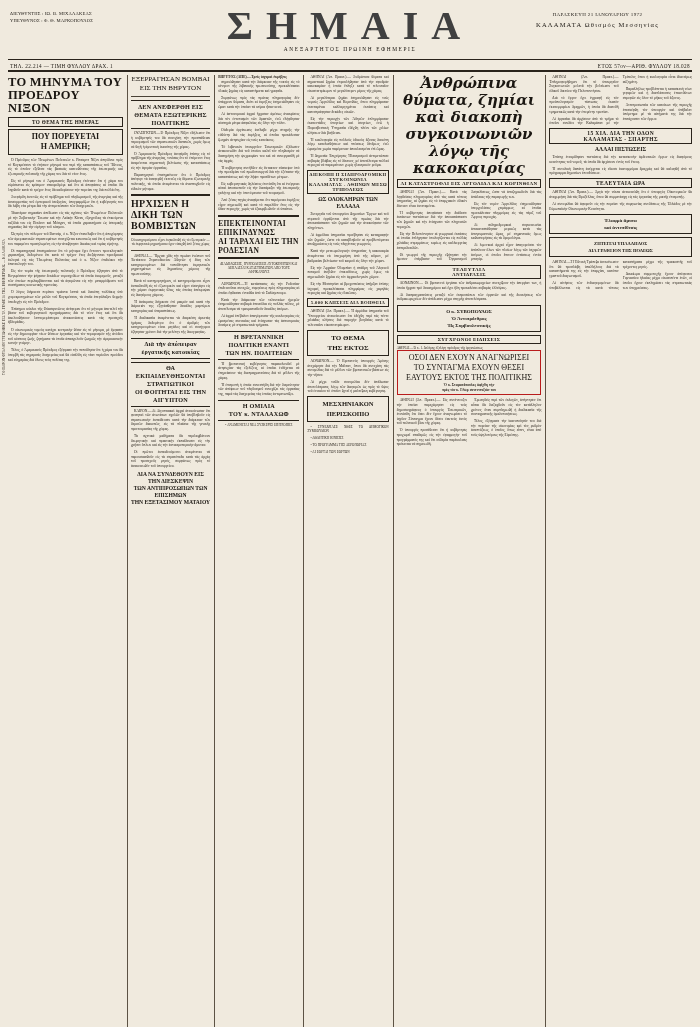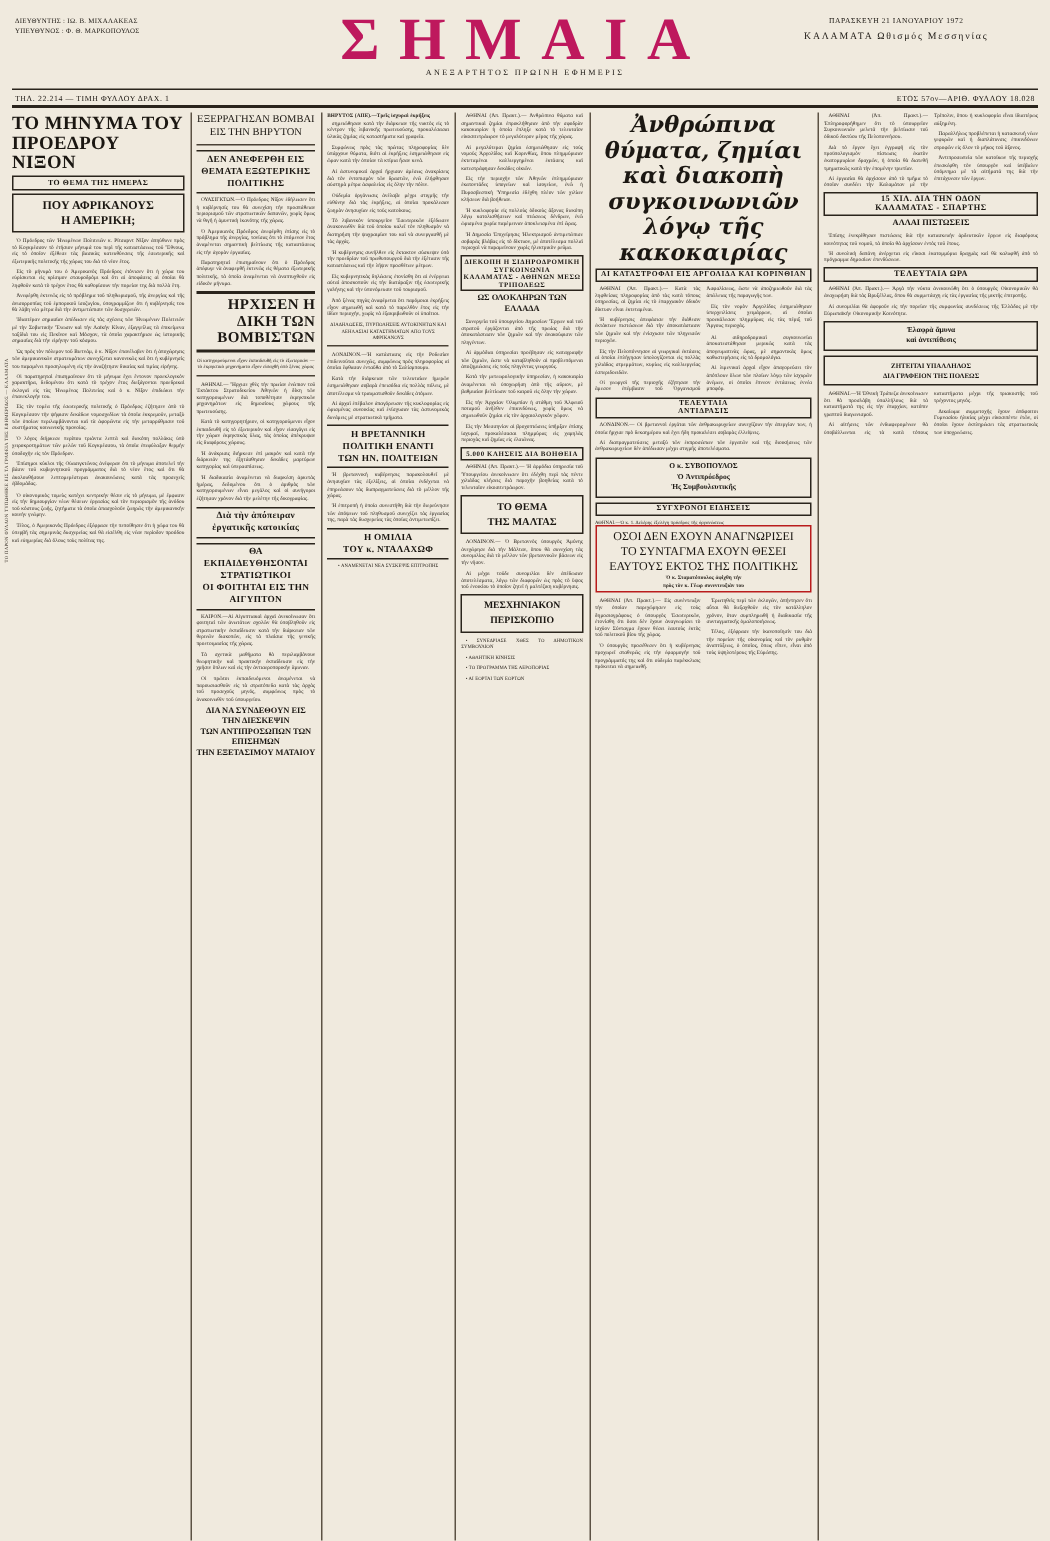--- a/index.html
+++ b/index.html
@@ -37,21 +37,21 @@
   .mast-left div { white-space: nowrap; }
   .mast-title {
     position: absolute;
     left: 0; right: 0; top: 0;
     text-align: center;
     font-family: "Liberation Serif", serif;
     font-size: 40px;
     font-weight: bold;
     letter-spacing: 13px;
     line-height: 40px;
-    color: #be185d;
+    color: #404040;
   }
   .mast-sub {
     position: absolute;
     left: 0; right: 0; top: 40px;
     text-align: center;
     font-size: 5.4px;
     letter-spacing: 1.6px;
   }
   .mast-right {
     position: absolute;
@@ -147,21 +147,21 @@
   .hr { border: 0; border-top: 1px solid #4a4236; margin: 3px 0; }
   .boxed {
     border: 1px solid #b91c1c;
     padding: 2px 3px;
     margin-bottom: 3px;
   }
   .banner {
     border-top: 2px solid #2a241c;
     border-bottom: 2px solid #2a241c;
     padding: 2px 0;
-    text-align: right;
+    text-align: left;
     font-size: 10px;
     font-weight: bold;
     line-height: 11px;
     letter-spacing: .3px;
     margin: 3px 0;
   }
   .vertnote {
     position: absolute;
     left: -6px;
     top: 300px;
@@ -214,21 +214,21 @@
   <div class="mast-bar">
     <span>ΤΗΛ. 22.214 — ΤΙΜΗ ΦΥΛΛΟΥ ΔΡΑΧ. 1</span>
     <span>ΕΤΟΣ  57ον—ΑΡΙΘ. ΦΥΛΛΟΥ 18.028</span>
   </div>
 
   <div class="cols">
 
     <div class="col c1">
       <div class="hl1">ΤΟ ΜΗΝΥΜΑ ΤΟΥ ΠΡΟΕΔΡΟΥ ΝΙΞΟΝ</div>
       <div class="label-strip">ΤΟ ΘΕΜΑ ΤΗΣ ΗΜΕΡΑΣ</div>
-      <div class="hl-box" style="white-space:pre-line">ΠΟΥ ΑΦΡΙΚΑΝΟΥΣ
+      <div class="hl-box" style="white-space:pre-line">ΠΟΥ ΠΟΡΕΥΕΤΑΙ
 Η ΑΜΕΡΙΚΗ;</div>
       <div class="body">
         <p>Ὁ Πρόεδρος τῶν Ἡνωμένων Πολιτειῶν κ. Ρίτσαρντ Νίξον ἀπηύθυνε πρὸς τὸ Κογκρέσσον τὸ ἐτήσιον μήνυμά του περὶ τῆς καταστάσεως τοῦ Ἔθνους, εἰς τὸ ὁποῖον ἐξέθεσε τὰς βασικὰς κατευθύνσεις τῆς ἐσωτερικῆς καὶ ἐξωτερικῆς πολιτικῆς τῆς χώρας του διὰ τὸ νέον ἔτος.</p>
         <p>Εἰς τὸ μήνυμά του ὁ Ἀμερικανὸς Πρόεδρος ἐτόνισεν ὅτι ἡ χώρα του εὑρίσκεται εἰς κρίσιμον σταυροδρόμι καὶ ὅτι αἱ ἀποφάσεις αἱ ὁποῖαι θὰ ληφθοῦν κατὰ τὸ τρέχον ἔτος θὰ καθορίσουν τὴν πορείαν της διὰ πολλὰ ἔτη.</p>
         <p>Ἀνεφέρθη ἐκτενῶς εἰς τὸ πρόβλημα τοῦ πληθωρισμοῦ, τῆς ἀνεργίας καὶ τῆς ἀνισορροπίας τοῦ ἐμπορικοῦ ἰσοζυγίου, ὑπογραμμίζων ὅτι ἡ κυβέρνησίς του θὰ λάβη νέα μέτρα διὰ τὴν ἀντιμετώπισιν τῶν δυσχερειῶν.</p>
         <p>Ἰδιαιτέραν σημασίαν ἀπέδωσεν εἰς τὰς σχέσεις τῶν Ἡνωμένων Πολιτειῶν μὲ τὴν Σοβιετικὴν Ἕνωσιν καὶ τὴν Λαϊκὴν Κίναν, ἐξαγγείλας τὰ ἐπικείμενα ταξίδιά του εἰς Πεκῖνον καὶ Μόσχαν, τὰ ὁποῖα χαρακτήρισε ὡς ἱστορικῆς σημασίας διὰ τὴν εἰρήνην τοῦ κόσμου.</p>
         <p>Ὡς πρὸς τὸν πόλεμον τοῦ Βιετνάμ, ὁ κ. Νίξον ἐπανέλαβεν ὅτι ἡ ἀποχώρησις τῶν ἀμερικανικῶν στρατευμάτων συνεχίζεται κανονικῶς καὶ ὅτι ἡ κυβέρνησίς του παραμένει προσηλωμένη εἰς τὴν ἀναζήτησιν δικαίας καὶ τιμίας εἰρήνης.</p>
         <p>Οἱ παρατηρηταὶ ἐπισημαίνουν ὅτι τὸ μήνυμα ἔχει ἔντονον προεκλογικὸν χαρακτῆρα, δεδομένου ὅτι κατὰ τὸ τρέχον ἔτος διεξάγονται προεδρικαὶ ἐκλογαὶ εἰς τὰς Ἡνωμένας Πολιτείας καὶ ὁ κ. Νίξον ἐπιδιώκει τὴν ἐπανεκλογήν του.</p>
         <p>Εἰς τὸν τομέα τῆς ἐσωτερικῆς πολιτικῆς ὁ Πρόεδρος ἐζήτησεν ἀπὸ τὸ Κογκρέσσον τὴν ψήφισιν δεκάδων νομοσχεδίων τὰ ὁποῖα ἐκκρεμοῦν, μεταξὺ τῶν ὁποίων περιλαμβάνονται καὶ τὰ ἀφορῶντα εἰς τὴν μεταρρύθμισιν τοῦ συστήματος κοινωνικῆς προνοίας.</p>
         <p>Ὁ λόγος διήρκεσε περίπου τριάντα λεπτὰ καὶ διεκόπη πολλάκις ὑπὸ χειροκροτημάτων τῶν μελῶν τοῦ Κογκρέσσου, τὰ ὁποῖα ἐπεφύλαξαν θερμὴν ὑποδοχὴν εἰς τὸν Πρόεδρον.</p>
@@ -277,20 +277,22 @@
       <div class="body">
         <p>σημειώθησαν κατὰ τὴν διάρκειαν τῆς νυκτὸς εἰς τὸ κέντρον τῆς λιβανικῆς πρωτευούσης, προκαλέσασαι ὑλικὰς ζημίας εἰς καταστήματα καὶ γραφεῖα.</p>
         <p>Συμφώνως πρὸς τὰς πρώτας πληροφορίας δὲν ὑπάρχουν θύματα, διότι αἱ ἐκρήξεις ἐσημειώθησαν εἰς ὥραν κατὰ τὴν ὁποίαν τὰ κτίρια ἦσαν κενά.</p>
         <p>Αἱ ἀστυνομικαὶ ἀρχαὶ ἤρχισαν ἀμέσως ἀνακρίσεις διὰ τὸν ἐντοπισμὸν τῶν δραστῶν, ἐνῶ ἐλήφθησαν αὐστηρὰ μέτρα ἀσφαλείας εἰς ὅλην τὴν πόλιν.</p>
         <p>Οὐδεμία ὀργάνωσις ἀνέλαβε μέχρι στιγμῆς τὴν εὐθύνην διὰ τὰς ἐκρήξεις, αἱ ὁποῖαι προκάλεσαν ζωηρὰν ἀνησυχίαν εἰς τοὺς κατοίκους.</p>
         <p>Τὸ λιβανικὸν ὑπουργεῖον Ἐσωτερικῶν ἐξέδωσεν ἀνακοινωθὲν διὰ τοῦ ὁποίου καλεῖ τὸν πληθυσμὸν νὰ διατηρήση τὴν ψυχραιμίαν του καὶ νὰ συνεργασθῆ μὲ τὰς ἀρχάς.</p>
         <p>Ἡ κυβέρνησις συνῆλθεν εἰς ἔκτακτον σύσκεψιν ὑπὸ τὴν προεδρίαν τοῦ πρωθυπουργοῦ διὰ τὴν ἐξέτασιν τῆς καταστάσεως καὶ τὴν λῆψιν προσθέτων μέτρων.</p>
         <p>Εἰς κυβερνητικὰς δηλώσεις ἐτονίσθη ὅτι αἱ ἐνέργειαι αὐταὶ ἀποσκοποῦν εἰς τὴν διατάραξιν τῆς ἐσωτερικῆς γαλήνης καὶ τὴν ὑπονόμευσιν τοῦ τουρισμοῦ.</p>
         <p>Ἀπὸ ξένας πηγὰς ἀναφέρεται ὅτι παρόμοιαι ἐκρήξεις εἶχον σημειωθῆ καὶ κατὰ τὸ παρελθὸν ἔτος εἰς τὴν ἰδίαν περιοχήν, χωρὶς νὰ ἐξακριβωθοῦν οἱ ὑπαίτιοι.</p>
       </div>
+      <div class="banner" style="font-size:7.5px;line-height:9px;white-space:pre-line">ΕΠΕΚΤΕΙΝΟΝΤΑΙ ΕΠΙΚΙΝΔΥΝΩΣ
+ΑΙ ΤΑΡΑΧΑΙ ΕΙΣ ΤΗΝ ΡΟΔΕΣΙΑΝ</div>
       <div class="body center tiny" style="text-align:center">ΔΙΑΔΗΛΩΣΕΙΣ, ΠΥΡΠΟΛΗΣΕΙΣ ΑΥΤΟΚΙΝΗΤΩΝ ΚΑΙ ΛΕΗΛΑΣΙΑΙ ΚΑΤΑΣΤΗΜΑΤΩΝ ΑΠΟ ΤΟΥΣ ΑΦΡΙΚΑΝΟΥΣ</div>
       <hr class="hr">
       <div class="body">
         <p>ΛΟΝΔΙΝΟΝ.—Ἡ κατάστασις εἰς τὴν Ροδεσίαν ἐπιδεινοῦται συνεχῶς, συμφώνως πρὸς πληροφορίας αἱ ὁποῖαι ἔφθασαν ἐνταῦθα ἀπὸ τὸ Σαλίσμπουρυ.</p>
         <p>Κατὰ τὴν διάρκειαν τῶν τελευταίων ἡμερῶν ἐσημειώθησαν σοβαρὰ ἐπεισόδια εἰς πολλὰς πόλεις, μὲ ἀποτέλεσμα νὰ τραυματισθοῦν δεκάδες ἀτόμων.</p>
         <p>Αἱ ἀρχαὶ ἐπέβαλον ἀπαγόρευσιν τῆς κυκλοφορίας εἰς ὡρισμένας συνοικίας καὶ ἐνίσχυσαν τὰς ἀστυνομικὰς δυνάμεις μὲ στρατιωτικὰ τμήματα.</p>
       </div>
       <div class="subhead" style="white-space:pre-line">Η ΒΡΕΤΑΝΝΙΚΗ
 ΠΟΛΙΤΙΚΗ ΕΝΑΝΤΙ
 ΤΩΝ ΗΝ. ΠΟΛΙΤΕΙΩΝ</div>
@@ -319,21 +321,21 @@
         <p>Αἱ ἁρμόδιαι ὑπηρεσίαι προέβησαν εἰς καταγραφὴν τῶν ζημιῶν, ὥστε νὰ καταβληθοῦν αἱ προβλεπόμεναι ἀποζημιώσεις εἰς τοὺς πληγέντας γεωργούς.</p>
         <p>Κατὰ τὴν μετεωρολογικὴν ὑπηρεσίαν, ἡ κακοκαιρία ἀναμένεται νὰ ὑποχωρήση ἀπὸ τῆς αὔριον, μὲ βαθμιαίαν βελτίωσιν τοῦ καιροῦ εἰς ὅλην τὴν χώραν.</p>
         <p>Εἰς τὴν Ἀρχαίαν Ὀλυμπίαν ἡ στάθμη τοῦ Ἀλφειοῦ ποταμοῦ ἀνῆλθεν ἐπικινδύνως, χωρὶς ὅμως νὰ σημειωθοῦν ζημίαι εἰς τὸν ἀρχαιολογικὸν χῶρον.</p>
         <p>Εἰς τὴν Μεσσηνίαν αἱ βροχοπτώσεις ὑπῆρξαν ἐπίσης ἰσχυραί, προκαλέσασαι πλημμύρας εἰς χαμηλὰς περιοχὰς καὶ ζημίας εἰς ἐλαιῶνας.</p>
       </div>
       <div class="label-strip" style="font-size:4.6px">5.000 ΚΛΗΣΕΙΣ ΔΙΑ ΒΟΗΘΕΙΑ</div>
       <div class="body">
         <p>ΑΘΗΝΑΙ (Ἀπ. Πρακτ.).— Ἡ ἁρμόδια ὑπηρεσία τοῦ Ὑπουργείου ἀνεκοίνωσεν ὅτι ἐδέχθη περὶ τὰς πέντε χιλιάδας κλήσεις διὰ παροχὴν βοηθείας κατὰ τὸ τελευταῖον εἰκοσιτετράωρον.</p>
       </div>
       <div class="hl-box" style="white-space:pre-line;font-size:7px">ΤΟ ΘΕΜΑ
-ΤΗΣ ΜΑΛΤΑΣ</div>
+ΤΗΣ ΕΚΤΟΣ</div>
       <div class="body">
         <p>ΛΟΝΔΙΝΟΝ.— Ὁ Βρεταννὸς ὑπουργὸς Ἀμύνης ἀνεχώρησε διὰ τὴν Μάλταν, ὅπου θὰ συνεχίση τὰς συνομιλίας διὰ τὸ μέλλον τῶν βρεταννικῶν βάσεων εἰς τὴν νῆσον.</p>
         <p>Αἱ μέχρι τοῦδε συνομιλίαι δὲν ἀπέδωσαν ἀποτελέσματα, λόγῳ τῶν διαφορῶν ὡς πρὸς τὸ ὕψος τοῦ ἐνοικίου τὸ ὁποῖον ζητεῖ ἡ μαλτέζικη κυβέρνησις.</p>
       </div>
       <div class="hl-box" style="white-space:pre-line;font-size:6.5px">ΜΕΣΧΗΝΙΑΚΟΝ
 ΠΕΡΙΣΚΟΠΙΟ</div>
       <div class="body tiny">
         <p>• ΣΥΝΕΔΡΙΑΣΕ ΧΘΕΣ ΤΟ ΔΗΜΟΤΙΚΟΝ ΣΥΜΒΟΥΛΙΟΝ</p>
         <p>• ΑΘΛΗΤΙΚΗ ΚΙΝΗΣΙΣ</p>
         <p>• ΤΟ ΠΡΟΓΡΑΜΜΑ ΤΗΣ ΑΕΡΟΠΟΡΙΑΣ</p>

